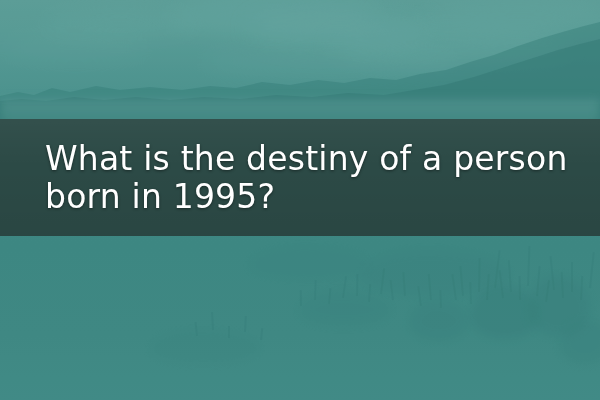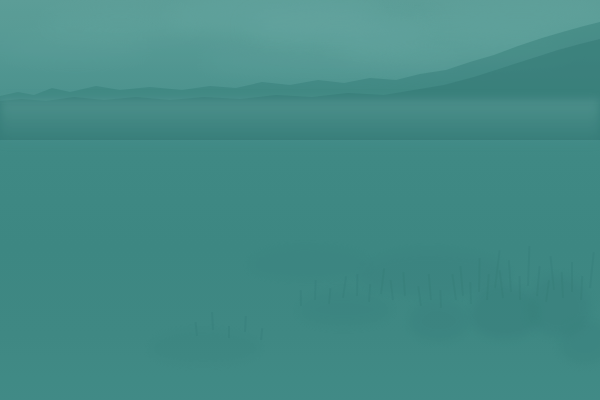--- a/index.html
+++ b/index.html
@@ -242,14 +242,17 @@
         <span class="reed" style="left:196px; top:322px; height:14px; transform: rotate(-6deg);"></span>
         <span class="reed" style="left:212px; top:312px; height:18px; transform: rotate(-3deg);"></span>
         <span class="reed" style="left:228px; top:326px; height:12px; transform: rotate(0deg);"></span>
         <span class="reed" style="left:244px; top:316px; height:16px; transform: rotate(3deg);"></span>
         <span class="reed" style="left:260px; top:328px; height:12px; transform: rotate(6deg);"></span>
       </div>
 
     <div class="tint"></div>
   </div>
 
+  <div class="caption-band">
+    <p class="caption-text">What is the destiny of a person born in 1995?</p>
+  </div>
 
 </div>
 
 </body></html>

